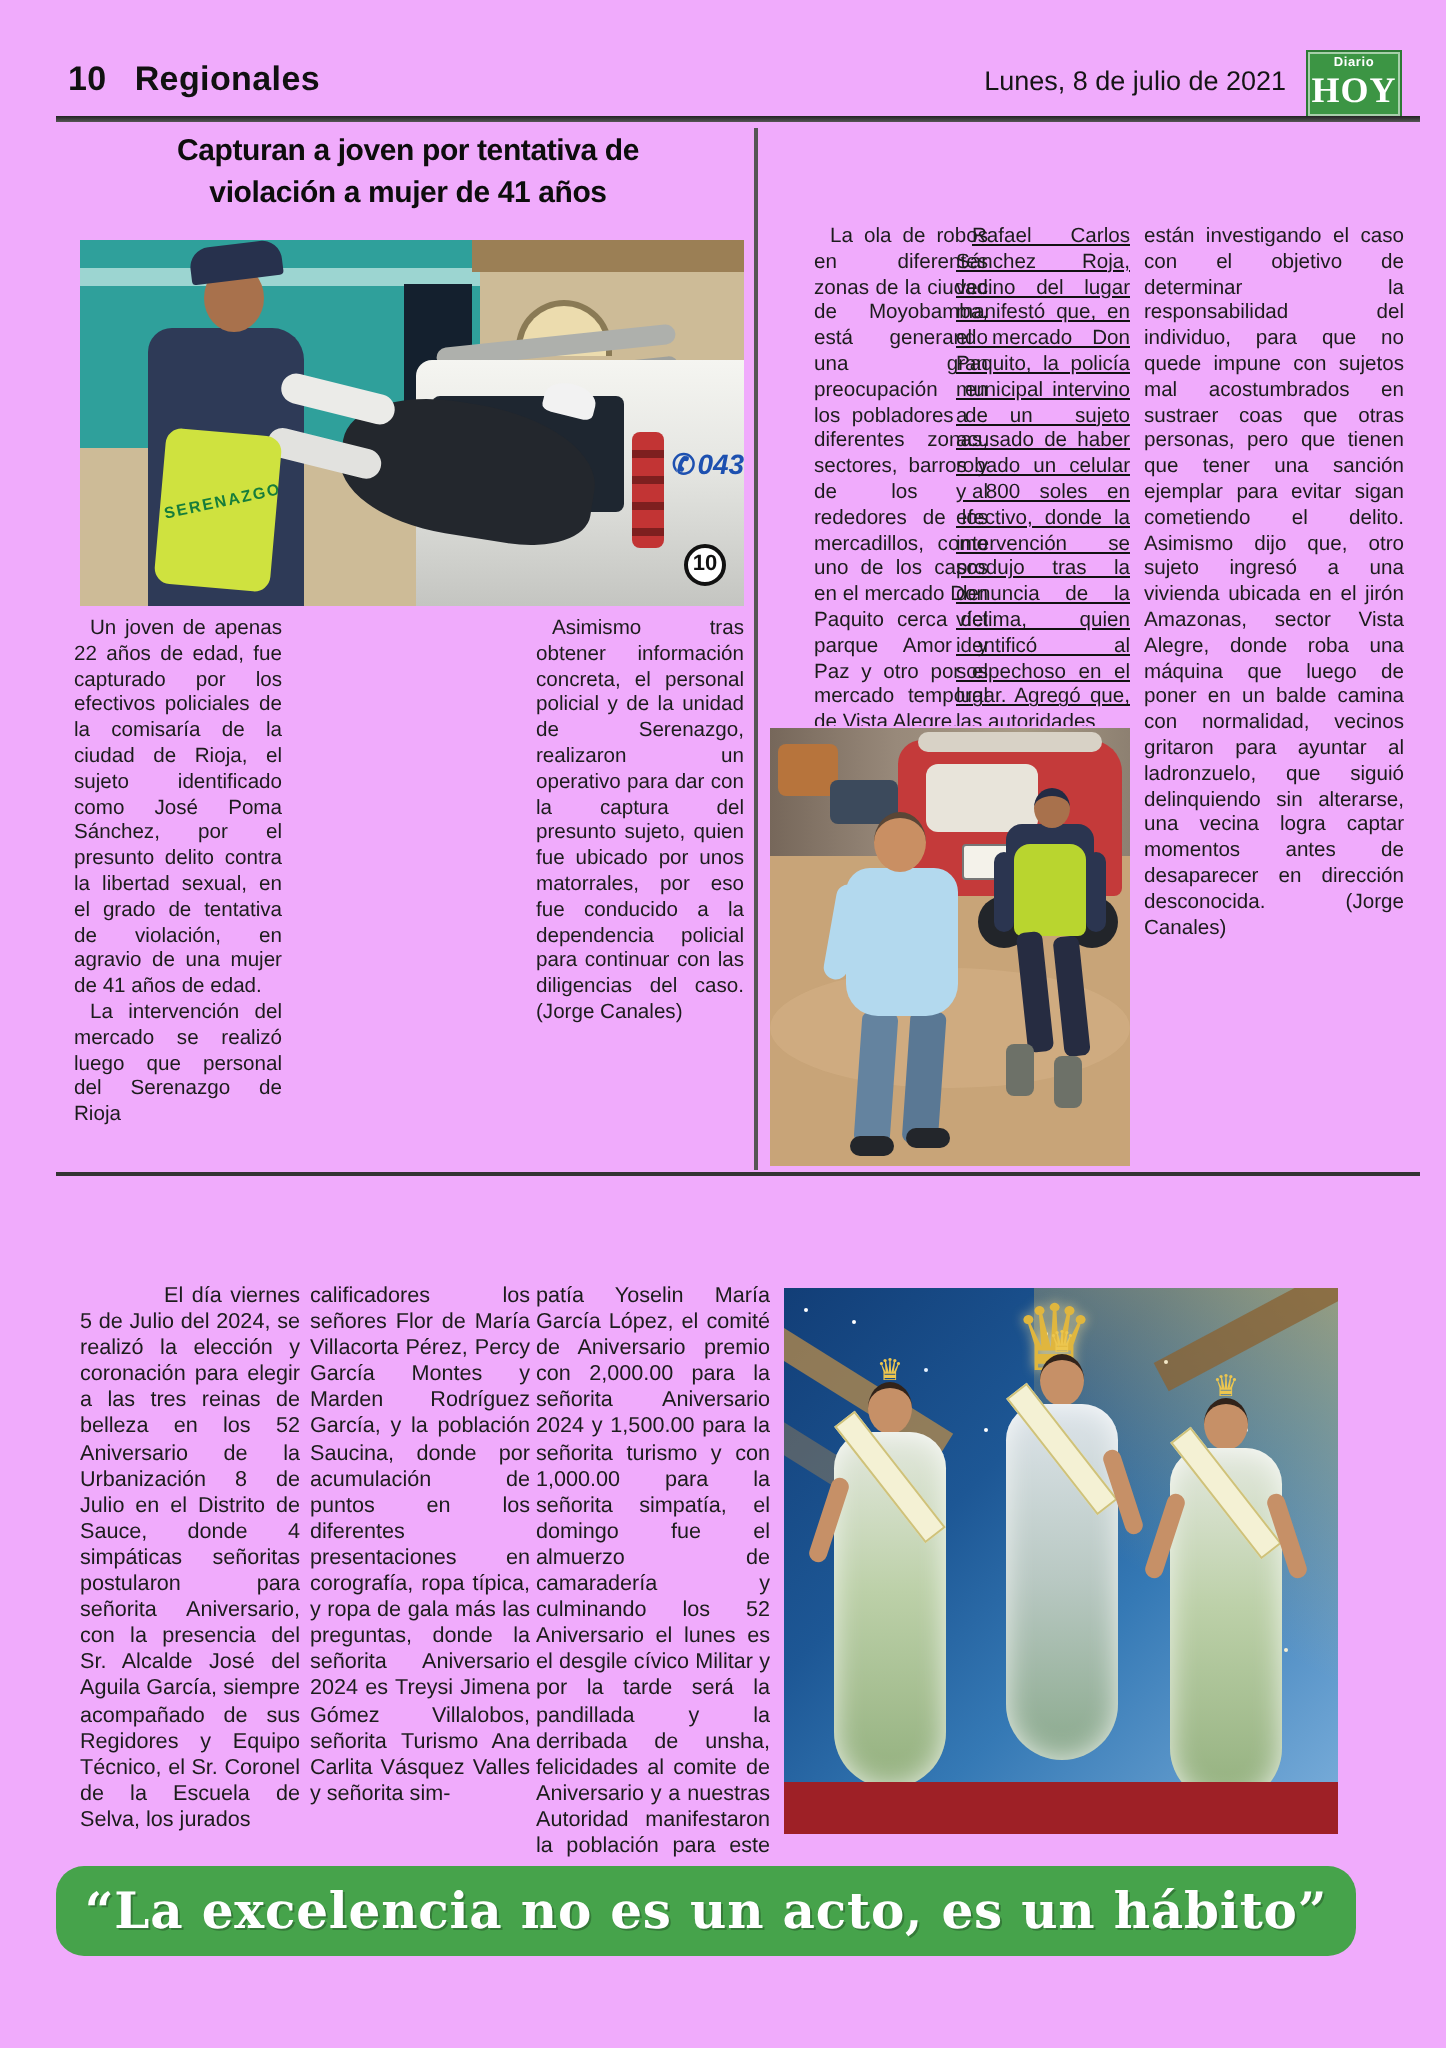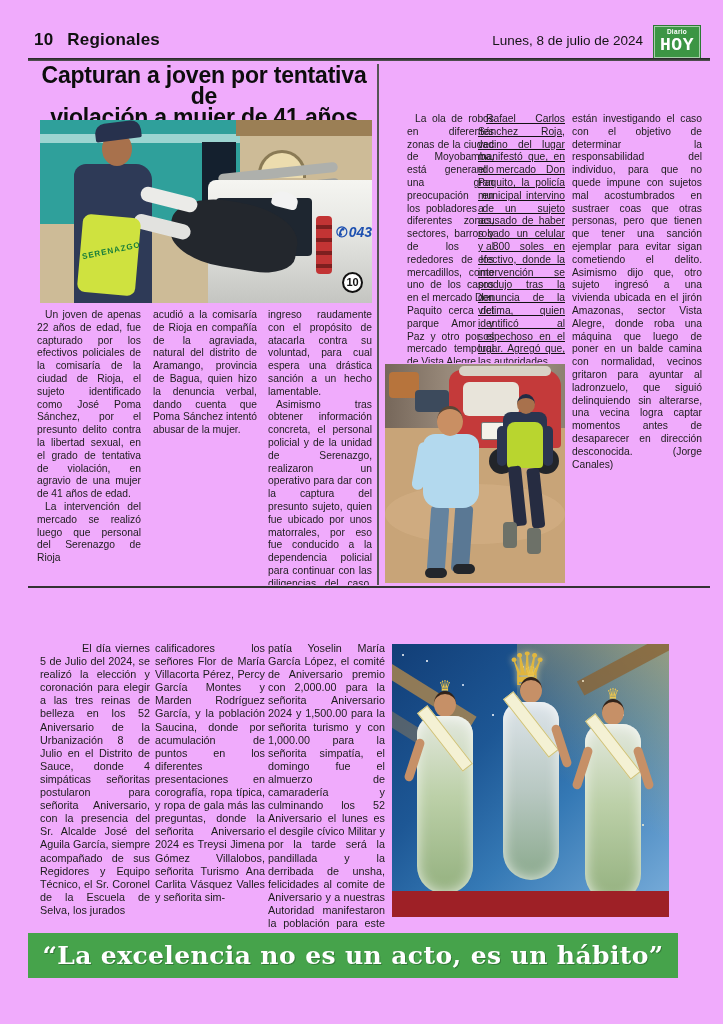--- a/index.html
+++ b/index.html
@@ -7,28 +7,28 @@
   body { font-family:"Liberation Sans", sans-serif; }
   .page { position:relative; width:723px; height:1024px; background:#f0abfc; margin:0 auto; overflow:hidden; color:#111; }
   .abs { position:absolute; }
 
   
   .masthead-left { left:34px; top:30px; font-size:17px; font-weight:bold; letter-spacing:.2px; }
   .masthead-left .num { margin-right:14px; }
   .masthead-date { right:80px; top:33px; font-size:13.5px; color:#151515; }
   .logo { left:653px; top:25px; width:48px; height:34px; background:#3c9544; border:1px solid #2d7a35; text-align:center; color:#fff; box-shadow:inset 0 0 0 1px rgba(255,255,255,.55); }
   .logo .logo-top { display:block; font-size:6.5px; font-weight:bold; margin-top:2px; letter-spacing:.3px; }
-  .logo .logo-main { display:block; font-family:Liberation Mono, monospace; font-weight:bold; font-size:18px; line-height:20px; letter-spacing:.5px; }
+  .logo .logo-main { display:block; font-family:Liberation Serif, serif; font-weight:bold; font-size:18px; line-height:20px; letter-spacing:.5px; }
   .rule-top { left:28px; top:58px; width:682px; height:3px; background:linear-gradient(180deg,#222,#555); }
   .rule-mid { left:28px; top:586px; width:682px; height:2px; background:#333; }
   .vdivider { left:377px; top:64px; width:2px; height:521px; background:#555; }
 
   
   .headline { font-weight:bold; text-align:center; white-space:pre-line; color:#0d0d0d; letter-spacing:-0.2px; }
-  .h1a { left:36px; top:65px; width:336px; font-size:23px; line-height:21px; }
+  .h1a { left:36px; top:65px; width:336px; font-size:15px; line-height:21px; }
   .h2a { left:383px; top:66px; width:324px; font-size:16.5px; line-height:20px; }
   .h3a { left:30px; top:591px; width:663px; font-size:19.5px; line-height:23.5px; }
   .bodytext p { margin:0; font-size:10.3px; line-height:12.8px; text-align:justify; color:#1c1c1c; }
   .bodytext p.ind { text-indent:8px; }
   .bodytext p.indbig { text-indent:42px; }
   .col { position:absolute; overflow:hidden; }
   .a3 .col p { font-size:10.8px; line-height:13.1px; }
 
   
   .photo1 { left:40px; top:120px; width:332px; height:183px; background:#cdbb97; overflow:hidden; }
@@ -94,32 +94,32 @@
   .q-tiara { position:absolute; left:50%; top:-2px; transform:translateX(-50%); color:#ecc64f; font-size:15px; line-height:15px; }
   .q-head { position:absolute; left:50%; top:11px; transform:translateX(-50%); width:22px; height:26px; background:#c69067; border-radius:50%; border-top:3px solid #31231a; }
   .q-dress { position:absolute; left:50%; top:36px; transform:translateX(-50%); width:56px; height:178px; border-radius:22px 22px 34px 34px;
       background:linear-gradient(180deg,#e3e8de 0%,#bcd0a8 45%,#93b07e 100%); box-shadow:inset 0 0 14px rgba(255,255,255,.8); }
   .q2 .q-dress { background:linear-gradient(180deg,#dde4ea 0%,#b8c8c2 50%,#8aa98c 100%); }
   .q-sash { position:absolute; left:2px; top:52px; width:74px; height:13px; background:#f4f1d4; border:1px solid #cfc27a; transform:rotate(52deg); }
   .q-arm { position:absolute; top:58px; width:9px; height:44px; background:#c69067; border-radius:6px; }
   .q-arm.la { left:4px; transform:rotate(18deg); } .q-arm.ra { right:4px; transform:rotate(-18deg); }
 
   
-  .banner { left:28px; top:933px; width:650px; height:45px; background:#46a34b; display:flex; align-items:center; justify-content:center; }
+  .banner { left:28px; top:933px; width:650px; height:45px; background:#46a34b; display:flex; align-items:center; justify-content:center;border-radius:14px; }
   .banner-text { font-family:"DejaVu Serif", serif; font-weight:bold; color:#fff; font-size:25px; letter-spacing:.4px; text-shadow:1px 1px 0 rgba(0,0,0,.25); }
 </style>
 </head>
 <body>
 
 <div class="page">
 
   <div class="abs masthead-left">
     <span class="num">10</span><span>Regionales</span>
   </div>
-  <div class="abs masthead-date">Lunes, 8 de julio de 2024</div>
+  <div class="abs masthead-date">Lunes, 8 de julio de 2021</div>
   <div class="abs logo">
     <span class="logo-top">Diario</span>
     <span class="logo-main">HOY</span>
   </div>
   <div class="abs rule-top"></div>
   <div class="abs vdivider"></div>
 
   <div class="abs headline h1a">Capturan a joven por tentativa de
 violación a mujer de 41 años</div>
 
@@ -144,24 +144,22 @@
     </div>
     <div class="abs p1-officer-head"></div>
     <div class="abs p1-officer-cap"></div>
   </div>
 
   <div class="abs bodytext col" style="left:37px; top:309px; width:104px; height:276px;">
     <p class="ind">Un joven de apenas 22 años de edad, fue capturado por los efectivos policiales de la comisaría de la ciudad de Rioja, el sujeto identificado como José Poma Sánchez, por el presunto delito contra la libertad sexual, en el grado de tentativa de violación, en agravio de una mujer de 41 años de edad.</p>
     <p class="ind">La intervención del mercado se realizó luego que personal del Serenazgo de Rioja</p>
   </div>
   <div class="abs bodytext col" style="left:153px; top:309px; width:104px; height:276px;">
-    <p>acudió a la comisaría de Rioja en compañía de la agraviada, natural del distrito de Aramango, provincia de Bagua, quien hizo la denuncia verbal, dando cuenta que Poma Sánchez intentó abusar de la mujer.</p>
   </div>
   <div class="abs bodytext col" style="left:268px; top:309px; width:104px; height:276px;">
-    <p>ingreso raudamente con el propósito de atacarla contra su voluntad, para cual espera una drástica sanción a un hecho lamentable.</p>
     <p class="ind">Asimismo tras obtener información concreta, el personal policial y de la unidad de Serenazgo, realizaron un operativo para dar con la captura del presunto sujeto, quien fue ubicado por unos matorrales, por eso fue conducido a la dependencia policial para continuar con las diligencias del caso. (Jorge Canales)</p>
   </div>
 
 
   <div class="abs bodytext col" style="left:385px; top:113px; width:87px; height:250px;margin-left:22px;">
     <p class="ind">La ola de robos en diferentes zonas de la ciudad de Moyobamba, está generando una gran preocupación en los pobladores de diferentes zonas, sectores, barros y de los al rededores de los mercadillos, como uno de los casos en el mercado Don Paquito cerca del parque Amor y Paz y otro por el mercado temporal de Vista Alegre.</p>
   </div>
   <div class="abs bodytext col" style="left:478px; top:113px; width:87px; height:250px;text-decoration:underline;">
     <p class="ind">Rafael Carlos Sánchez Roja, vecino del lugar manifestó que, en el mercado Don Paquito, la policía municipal intervino a un sujeto acusado de haber robado un celular y 800 soles en efectivo, donde la intervención se produjo tras la denuncia de la víctima, quien identificó al sospechoso en el lugar. Agregó que, las autoridades</p>
   </div>

